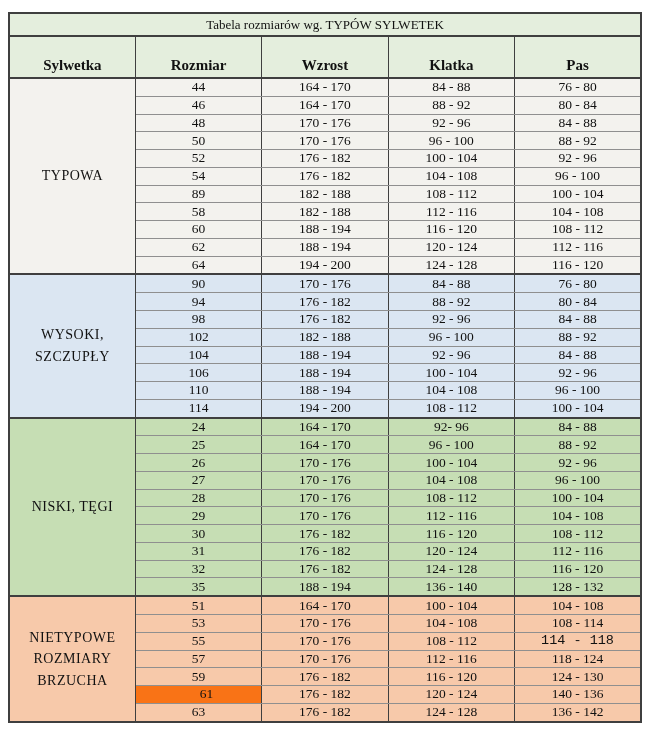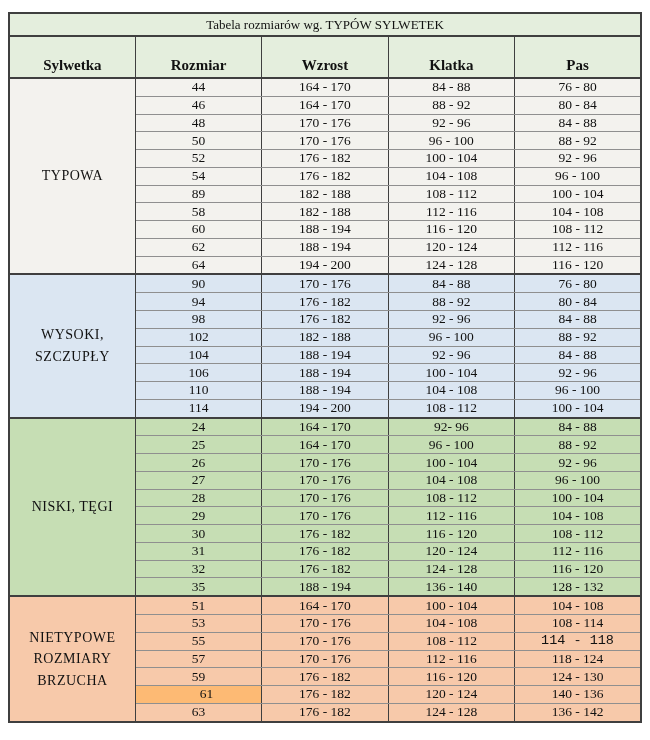--- a/index.html
+++ b/index.html
@@ -291,21 +291,21 @@
           <td style="background: rgb(247, 201, 170);">112 - 116</td>
           <td style="background: rgb(247, 201, 170);">118 - 124</td>
         </tr>
         <tr>
           <td style="background: rgb(247, 201, 170);">59</td>
           <td style="background: rgb(247, 201, 170);">176 - 182</td>
           <td style="background: rgb(247, 201, 170);">116 - 120</td>
           <td style="background: rgb(247, 201, 170);">124 - 130</td>
         </tr>
         <tr>
-          <td style="background: #fdba74; padding-left: 16px;">61</td>
+          <td style="background: #f97316; padding-left: 16px;">61</td>
           <td style="background: rgb(247, 201, 170);">176 - 182</td>
           <td style="background: rgb(247, 201, 170);">120 - 124</td>
           <td style="background: rgb(247, 201, 170);">140 - 136</td>
         </tr>
         <tr>
           <td style="background: rgb(247, 201, 170);">63</td>
           <td style="background: rgb(247, 201, 170);">176 - 182</td>
           <td style="background: rgb(247, 201, 170);">124 - 128</td>
           <td style="background: rgb(247, 201, 170);">136 - 142</td>
         </tr>

